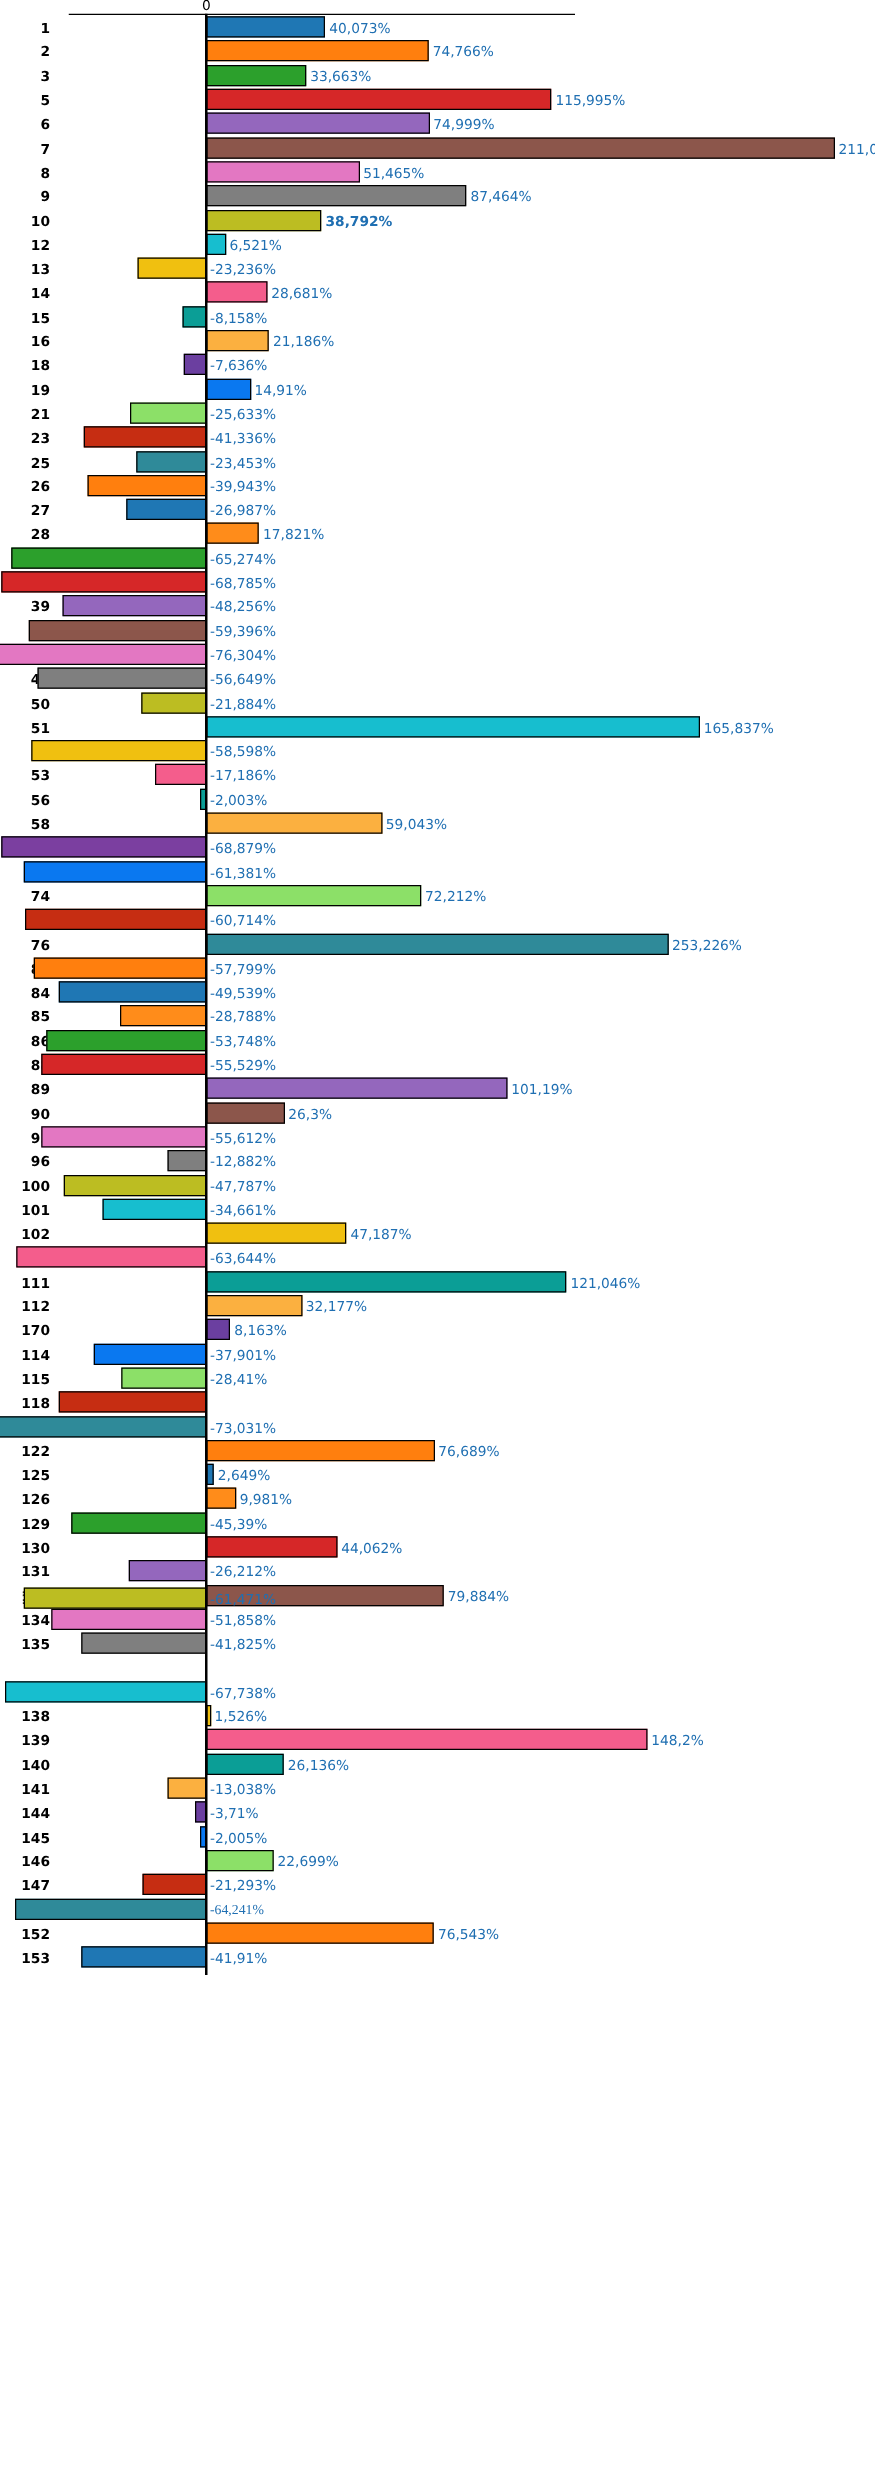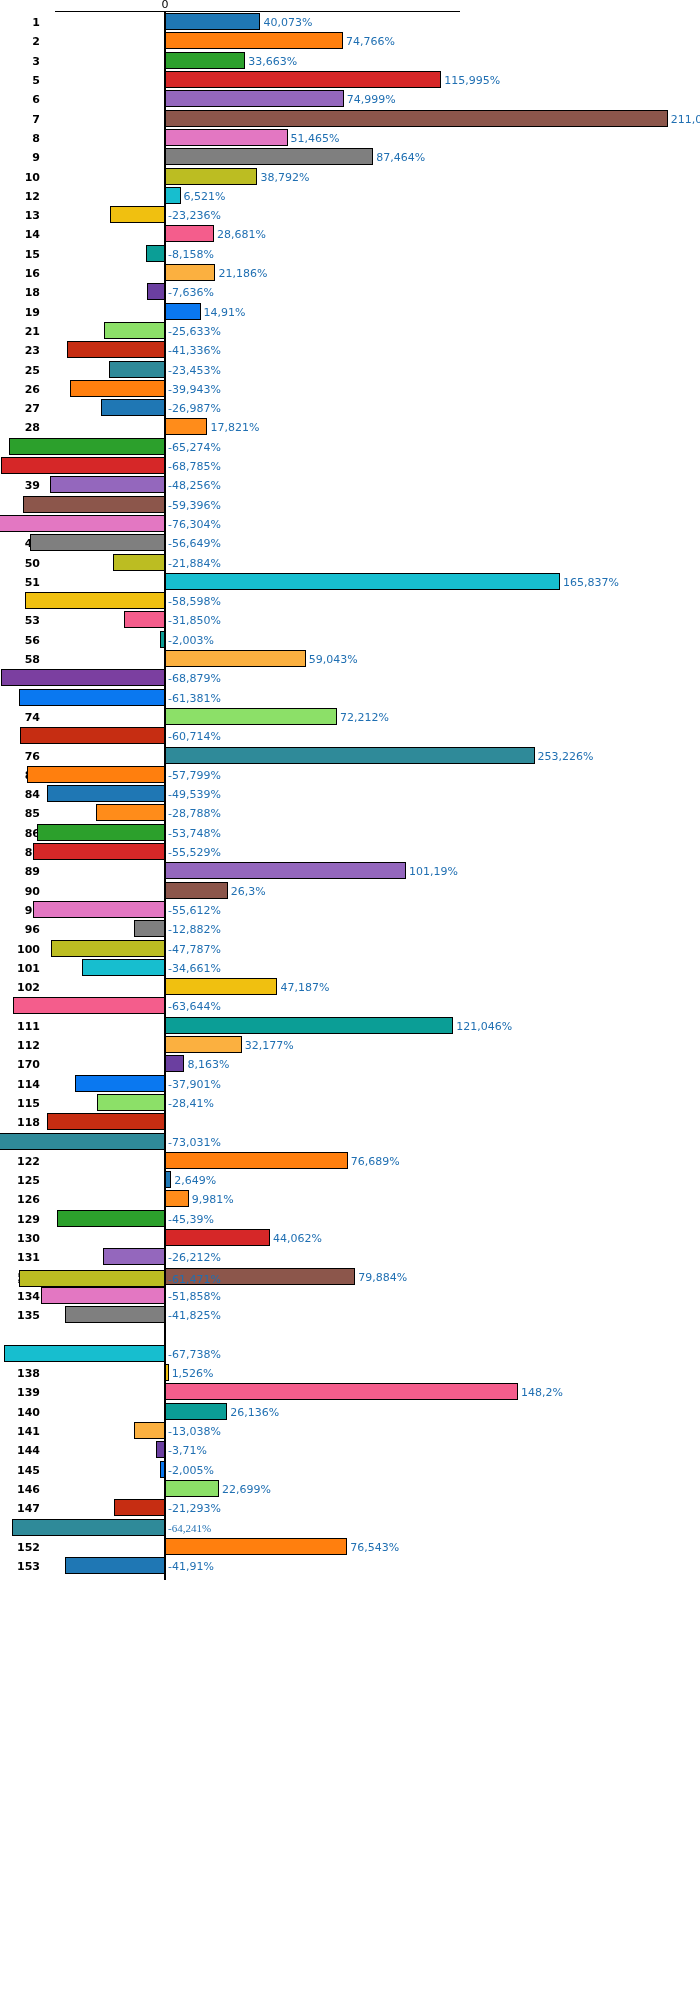--- a/index.html
+++ b/index.html
@@ -110,21 +110,21 @@
         <div class="bar-value" style="color: rgb(31, 111, 178); top: 4px; left: 290.606px;">51,465%</div>
       </div>
       <div class="row" style="top: 148.25px; height: 17px;">
         <div class="row-label" style="top: 4px;">9</div>
         <div class="bar" style="background: rgb(127, 127, 127); width: 208.368px; left: 165px;"></div>
         <div class="bar-value" style="color: rgb(31, 111, 178); top: 4px; left: 376.368px;">87,464%</div>
       </div>
       <div class="row" style="top: 167.55px; height: 17px;">
         <div class="row-label" style="top: 4px;">10</div>
         <div class="bar" style="background: rgb(188, 189, 34); width: 92.4152px; left: 165px;"></div>
-        <div class="bar-value" style="color: rgb(31, 111, 178); top: 4px; left: 260.415px;">38,792%</div>
+        <div class="bar-value" style="color: rgb(31, 111, 178); top: 4px; left: 260.415px; font-weight: bold;">38,792%</div>
       </div>
       <div class="row" style="top: 186.85px; height: 17px;">
         <div class="row-label" style="top: 4px;">12</div>
         <div class="bar" style="background: rgb(23, 190, 207); width: 15.5351px; left: 165px;"></div>
         <div class="bar-value" style="color: rgb(31, 111, 178); top: 4px; left: 183.535px;">6,521%</div>
       </div>
       <div class="row" style="top: 206.15px; height: 17px;">
         <div class="row-label" style="top: 4px;">13</div>
         <div class="bar" style="background: rgb(240, 192, 16); width: 55.3557px; left: 109.644px;"></div>
         <div class="bar-value" style="color: rgb(31, 111, 178); top: 4px; left: 168px;">-23,236%</div>
@@ -225,21 +225,21 @@
         <div class="bar-value" style="color: rgb(31, 111, 178); top: 4px; left: 563.078px;">165,837%</div>
       </div>
       <div class="row" style="top: 592.15px; height: 17px;">
         <div class="row-label" style="top: 4px;">52</div>
         <div class="bar" style="background: rgb(240, 192, 16); width: 139.6px; left: 25.4005px;"></div>
         <div class="bar-value" style="color: rgb(31, 111, 178); top: 4px; left: 168px;">-58,598%</div>
       </div>
       <div class="row" style="top: 611.45px; height: 17px;">
         <div class="row-label" style="top: 4px;">53</div>
         <div class="bar" style="background: rgb(244, 93, 140); width: 40.9426px; left: 124.057px;"></div>
-        <div class="bar-value" style="color: rgb(31, 111, 178); top: 4px; left: 168px;">-31,850%</div>
+        <div class="bar-value" style="color: rgb(31, 111, 178); top: 4px; left: 168px;">-17,186%</div>
       </div>
       <div class="row" style="top: 630.75px; height: 17px;">
         <div class="row-label" style="top: 4px;">56</div>
         <div class="bar" style="background: rgb(11, 158, 150); width: 4.7718px; left: 160.228px;"></div>
         <div class="bar-value" style="color: rgb(31, 111, 178); top: 4px; left: 168px;">-2,003%</div>
       </div>
       <div class="row" style="top: 650.05px; height: 17px;">
         <div class="row-label" style="top: 4px;">58</div>
         <div class="bar" style="background: rgb(251, 176, 64); width: 140.66px; left: 165px;"></div>
         <div class="bar-value" style="color: rgb(31, 111, 178); top: 4px; left: 308.66px;">59,043%</div>

